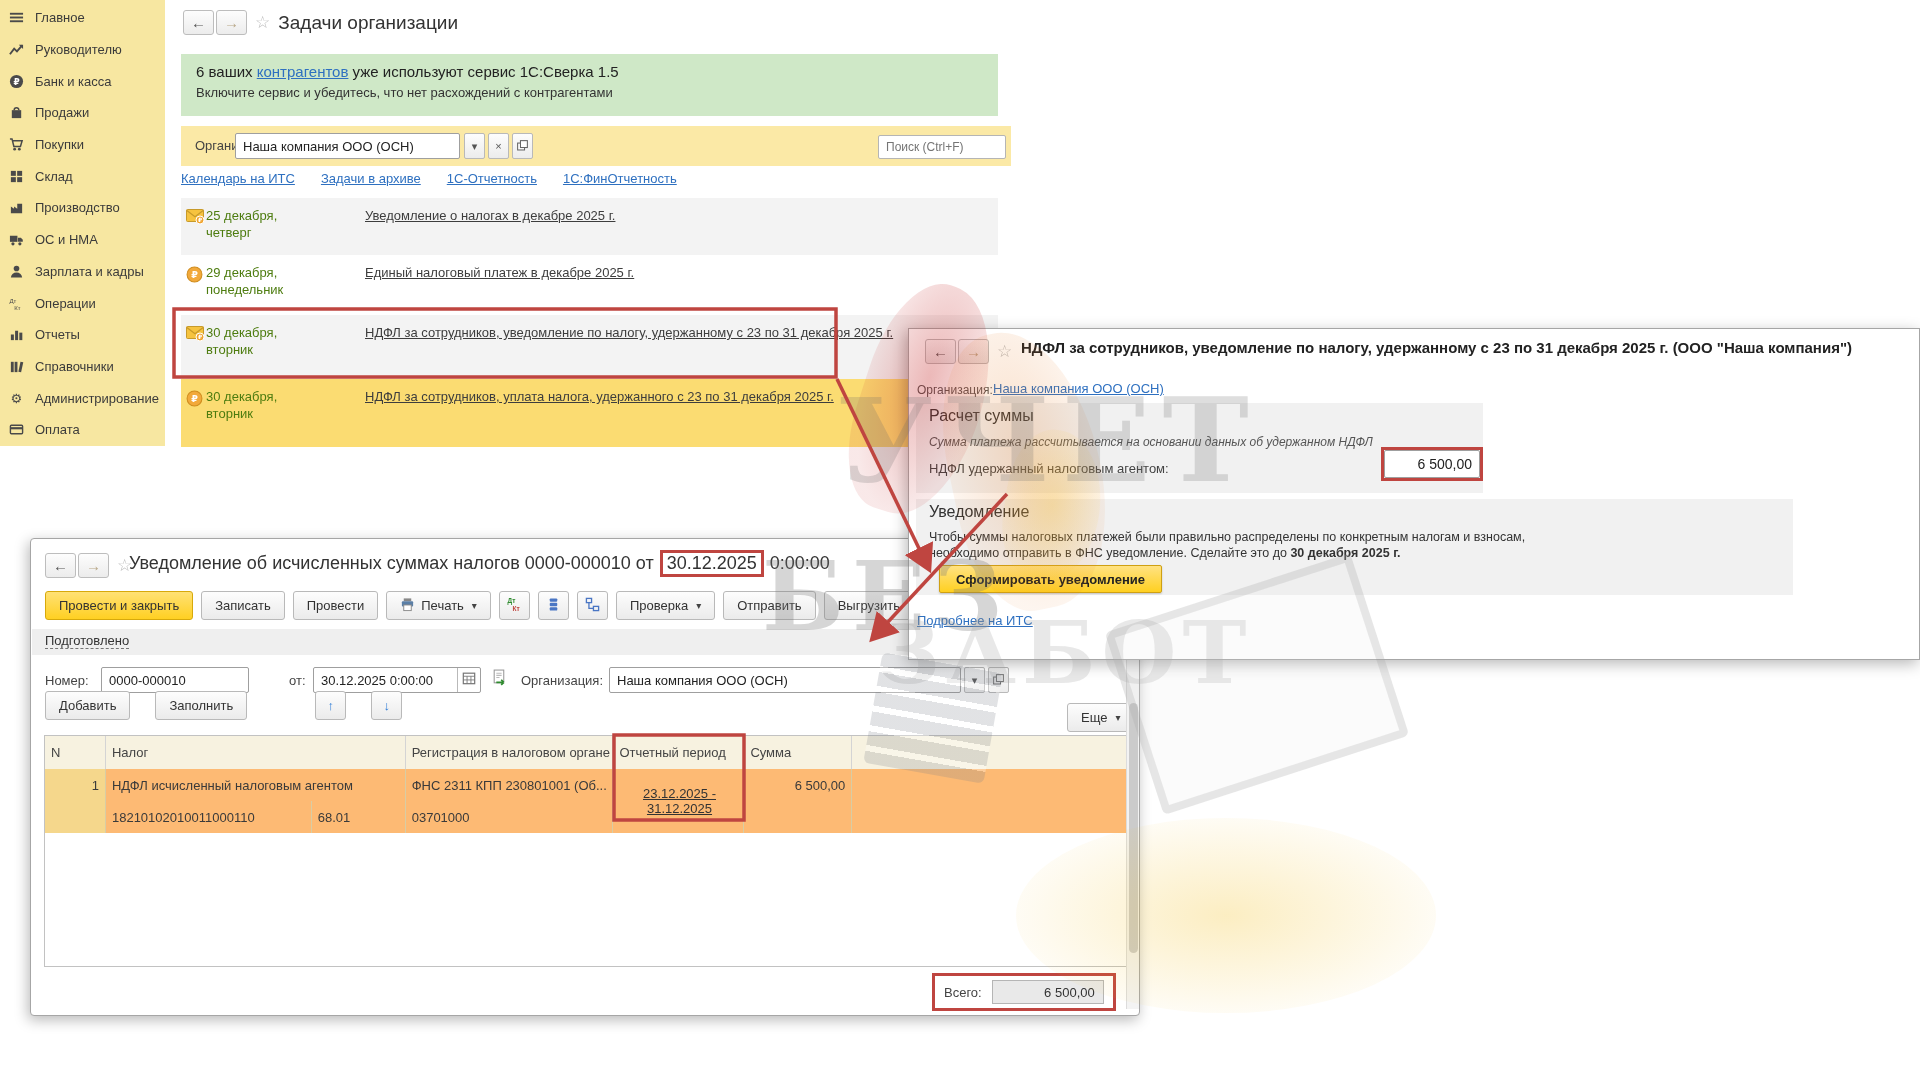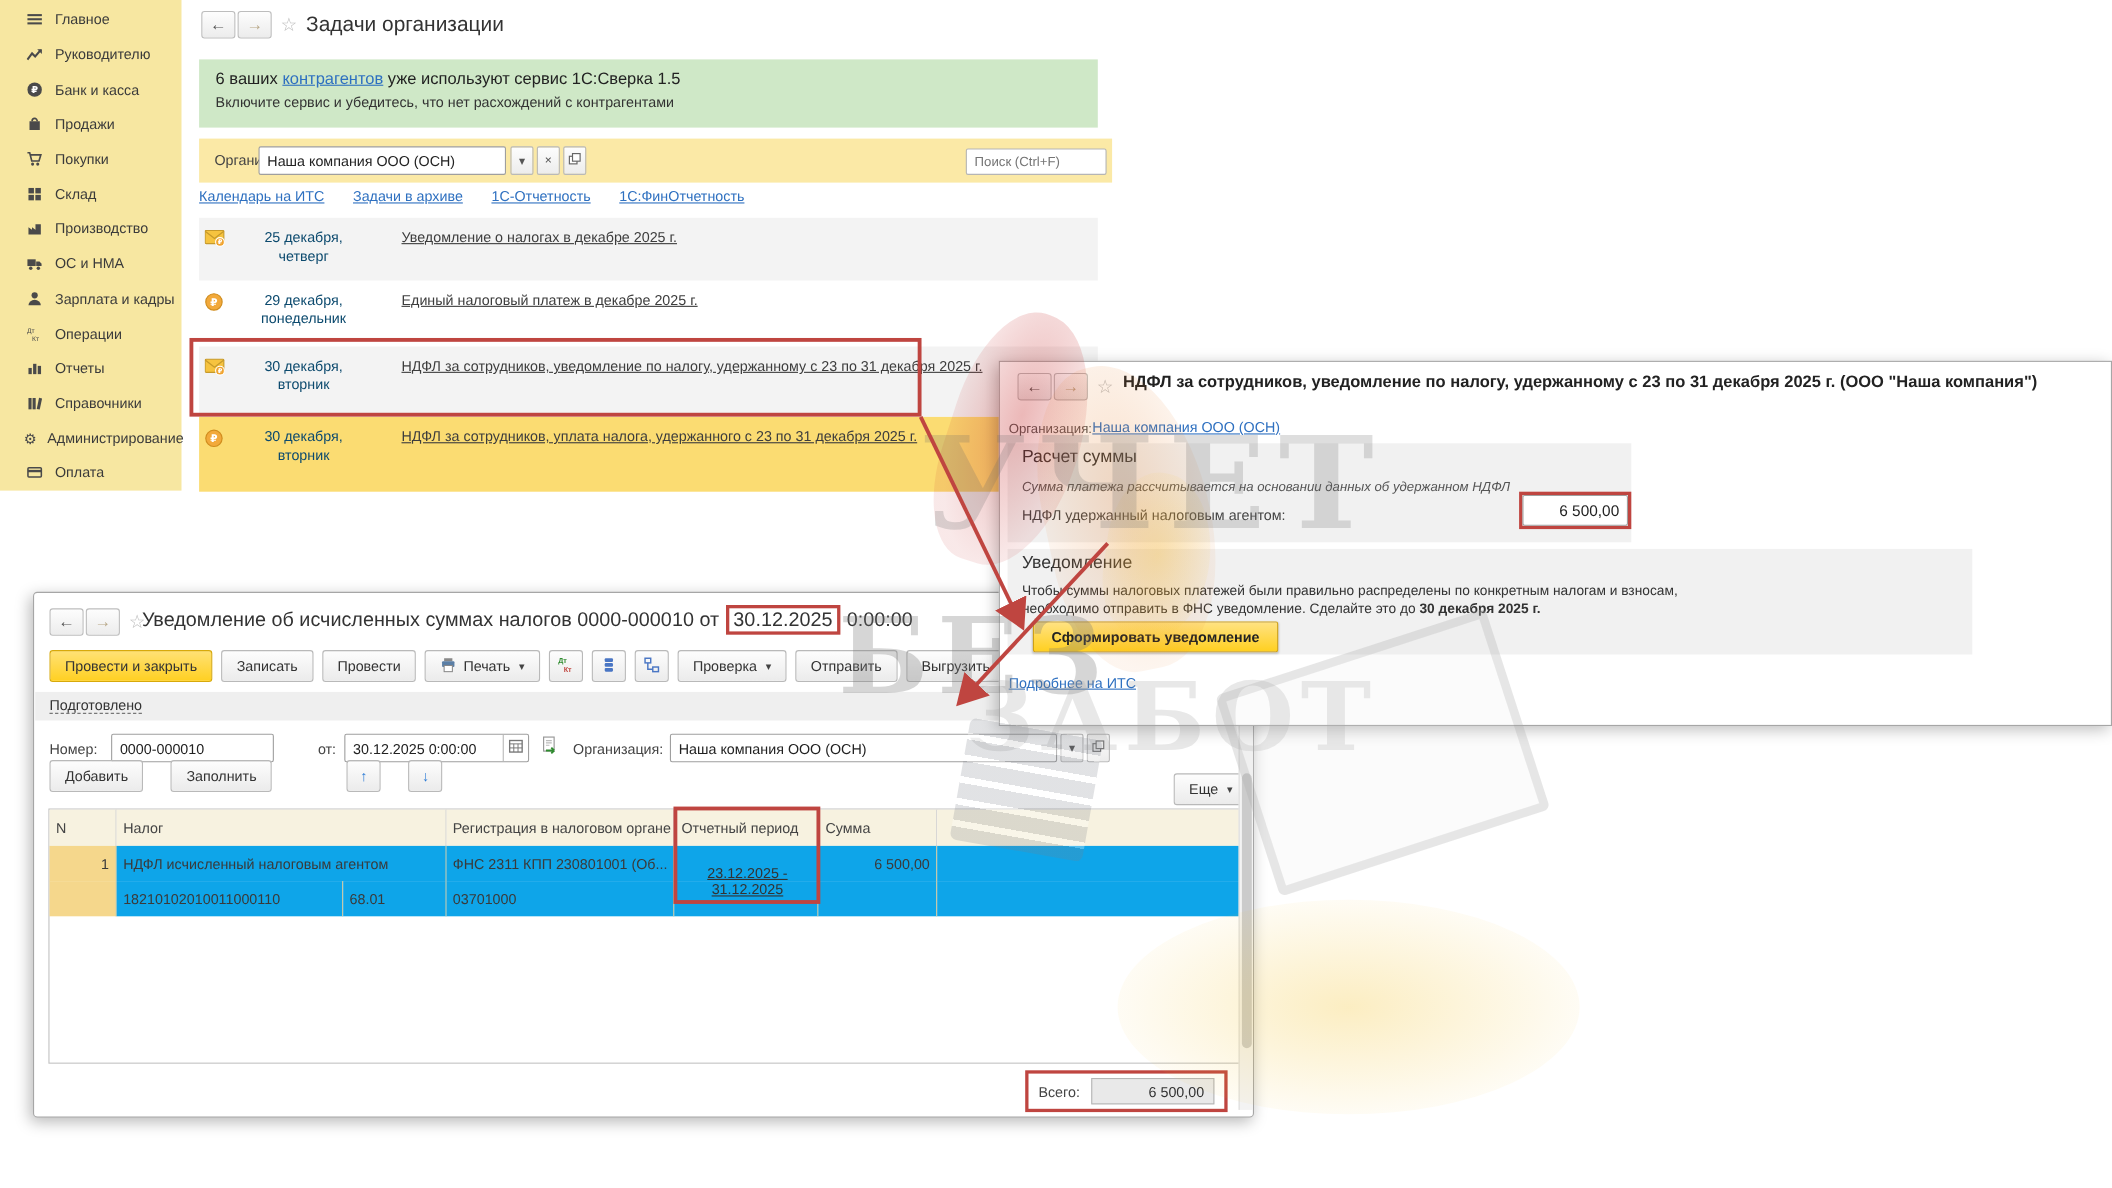--- a/index.html
+++ b/index.html
@@ -4,21 +4,21 @@
 <style>
   * { margin:0; padding:0; box-sizing:border-box; }
   html,body { width:1920px; height:1080px; overflow:hidden; background:#fff;
     font-family:"Liberation Sans","DejaVu Sans",sans-serif; color:#333; }
   .page { position:relative; width:1920px; height:1080px; background:#fff; }
   .abs { position:absolute; }
 
   
   .sidebar { position:absolute; left:0; top:0; width:165px; height:446px;
     background:#f7e7a1; padding-top:2px; z-index:1; }
-  .sb-item { display:flex; align-items:center; height:31.7px; padding-left:20px;
+  .sb-item { display:flex; align-items:center; height:31.7px; padding-left:5px;
     cursor:pointer; }
   .sb-icon { width:22px; display:flex; justify-content:center; align-items:center; color:#4a4a4a; }
   .sb-label { margin-left:8px; font-size:13px; color:#3b3b3b; white-space:nowrap; }
 
   
   .navbtn { width:31px; height:25px; border:1px solid #bdbdbd; border-radius:3px;
     background:linear-gradient(#fdfdfd,#ececec); display:flex; align-items:center;
     justify-content:center; font-size:15px; color:#555; cursor:pointer; }
   .navbtn + .navbtn { margin-left:2px; }
   .navbtn.dis { color:#b9a98a; }
@@ -48,39 +48,39 @@
   .filter-row { position:absolute; left:181px; top:126px; width:830px; height:40px;
     background:#fbe9a6; }
   .links { position:absolute; left:181px; top:171px; display:flex; gap:26px; }
   .links a { font-size:13px; }
   .tasklist { position:absolute; left:181px; top:198px; width:817px; }
   .task { position:relative; width:100%; }
   .task.gray { background:#f3f3f3; }
   .task.yellow { background:#fbdc72; }
   .t-icon { position:absolute; left:5px; top:11px; }
   .t-date { position:absolute; left:25px; top:9px; width:140px; font-size:13px;
-    line-height:17px; color:#0c4a6e;text-align:center; }
+    line-height:17px; color:#4d7c0f; }
   .t-link { position:absolute; left:184px; top:10px; font-size:13px; color:#3d3d3d;
     text-decoration:underline; cursor:pointer; }
 
   
   .docwin { left:30px; top:538px; width:1110px; height:478px; z-index:20; border-radius:4px; }
   .doctitle { position:absolute; left:98px; top:14px; font-size:18px; color:#333; white-space:nowrap; }
   .red-inline { display:inline-block; border:3px solid #bf4540; padding:0 4px; margin:-3px 1px; }
   .statusband { position:absolute; left:1px; top:90px; width:1107px; height:26px; background:#efefef; }
   .status-link { position:absolute; left:13px; top:4px; font-size:13px; color:#333;
     border-bottom:1px dashed #777; cursor:pointer; }
   .flabel { font-size:13px; color:#444; }
   .tbl { position:absolute; left:13px; top:196px; width:1086px; height:232px;
     border:1px solid #c2c2c2; background:#fff; }
   .trow { display:flex; }
   .cell { border-right:1px solid #d4d4d4; padding:0 6px; font-size:13px; color:#3a3a3a;
     display:flex; align-items:center; overflow:hidden; white-space:nowrap; }
   .thead .cell { background:#f7f2e0; height:33px; color:#444; }
-  .r1 .cell, .r2 .cell { height:32px; background:#0ea5e9; border-right-color:#d8cda4; }
+  .r1 .cell, .r2 .cell { height:32px; background:#fdba74; border-right-color:#d8cda4; }
   .ncell { background:#f5d78c !important; justify-content:flex-end; }
   .period-block { position:absolute; left:569px; top:33px; width:131px; height:64px;
     display:flex; flex-direction:column; align-items:center; justify-content:center;
     font-size:13px; color:#333; text-decoration:underline; z-index:2; cursor:pointer; }
   .footer-total { position:absolute; left:901px; top:434px; border:3px solid #bf4540;
     background:#fff; padding:4px 9px; display:flex; align-items:center; gap:10px; }
   .ro-box { width:112px; height:24px; background:#e9e9e9; border:1px solid #b5b5b5;
     font-size:13px; display:flex; align-items:center; justify-content:flex-end; padding:0 8px; }
   .vscroll { position:absolute; left:1095px; top:92px; width:13px; height:378px;
     background:#f3f3f3; border-left:1px solid #dcdcdc; }

